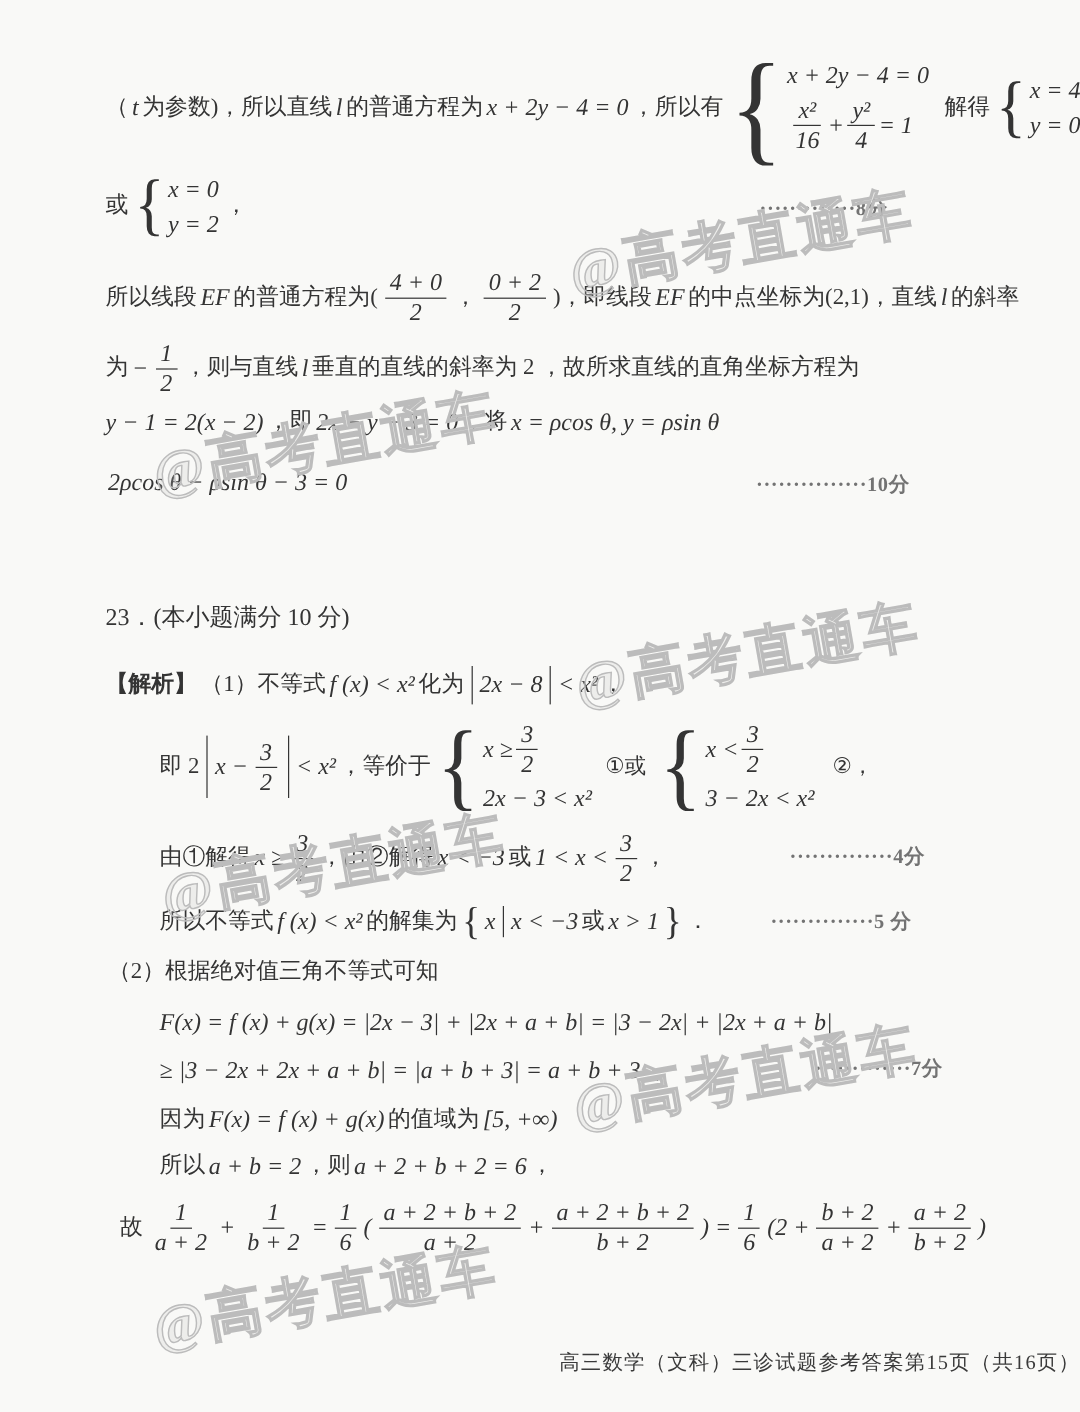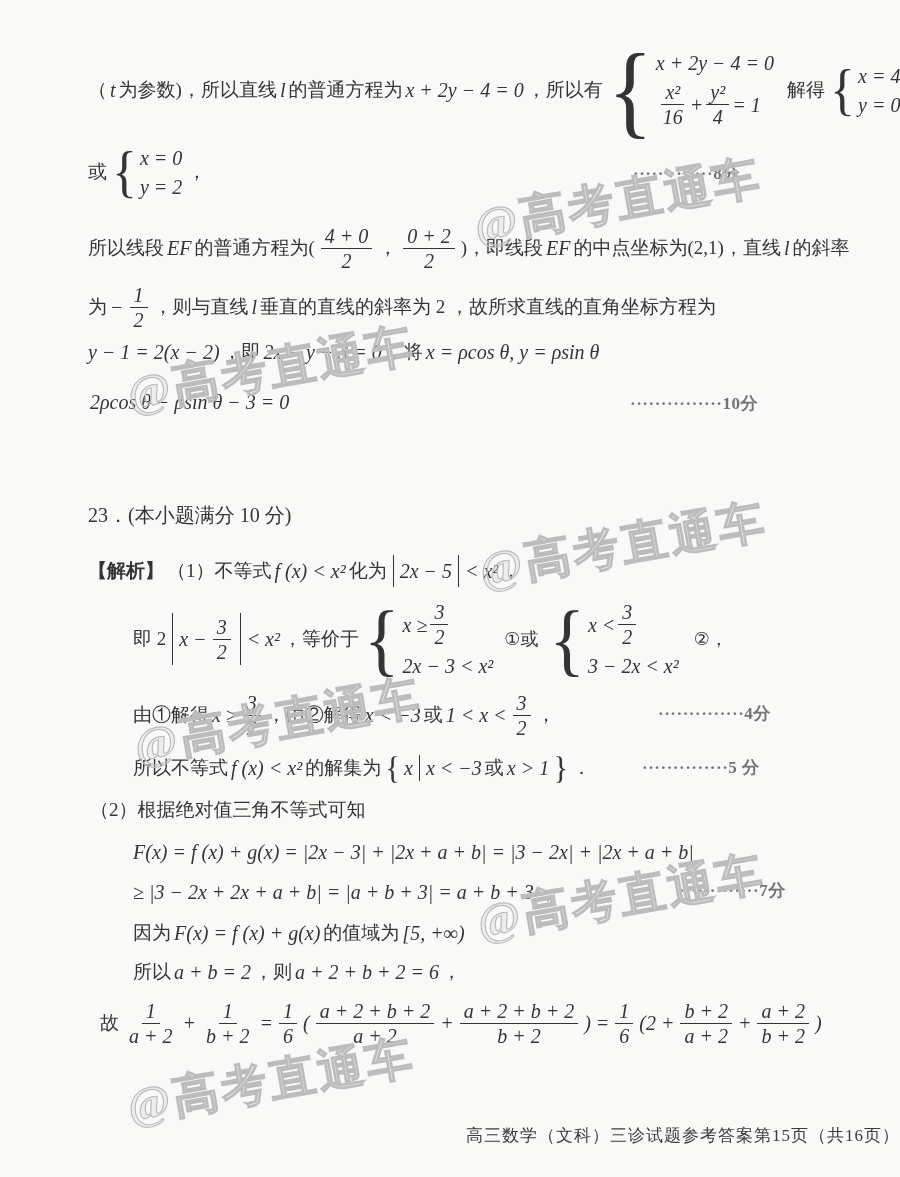--- a/index.html
+++ b/index.html
@@ -161,21 +161,21 @@
   <div class="line h23">
     <span class="tx" style="font-size:20px;">23．(本小题满分 10 分)</span>
   </div>
 
   <div class="line s1">
     <span class="tx bold">【解析】</span>
     <span class="tx">（1）不等式</span>
     <span class="mi">f (x) &lt; x²</span>
     <span class="tx">化为</span>
     <span class="vbar h32"></span>
-      <span class="mi">2x − 5</span>
+      <span class="mi">2x − 8</span>
       <span class="vbar h32"></span>
     <span class="mi">&lt; x²</span>
     <span class="tx">，</span>
   </div>
 
   <div class="line s2">
     <span class="tx">即 2</span>
     <span class="vbar h52"></span>
     <span class="mi">x −</span>
     <span class="frac">

